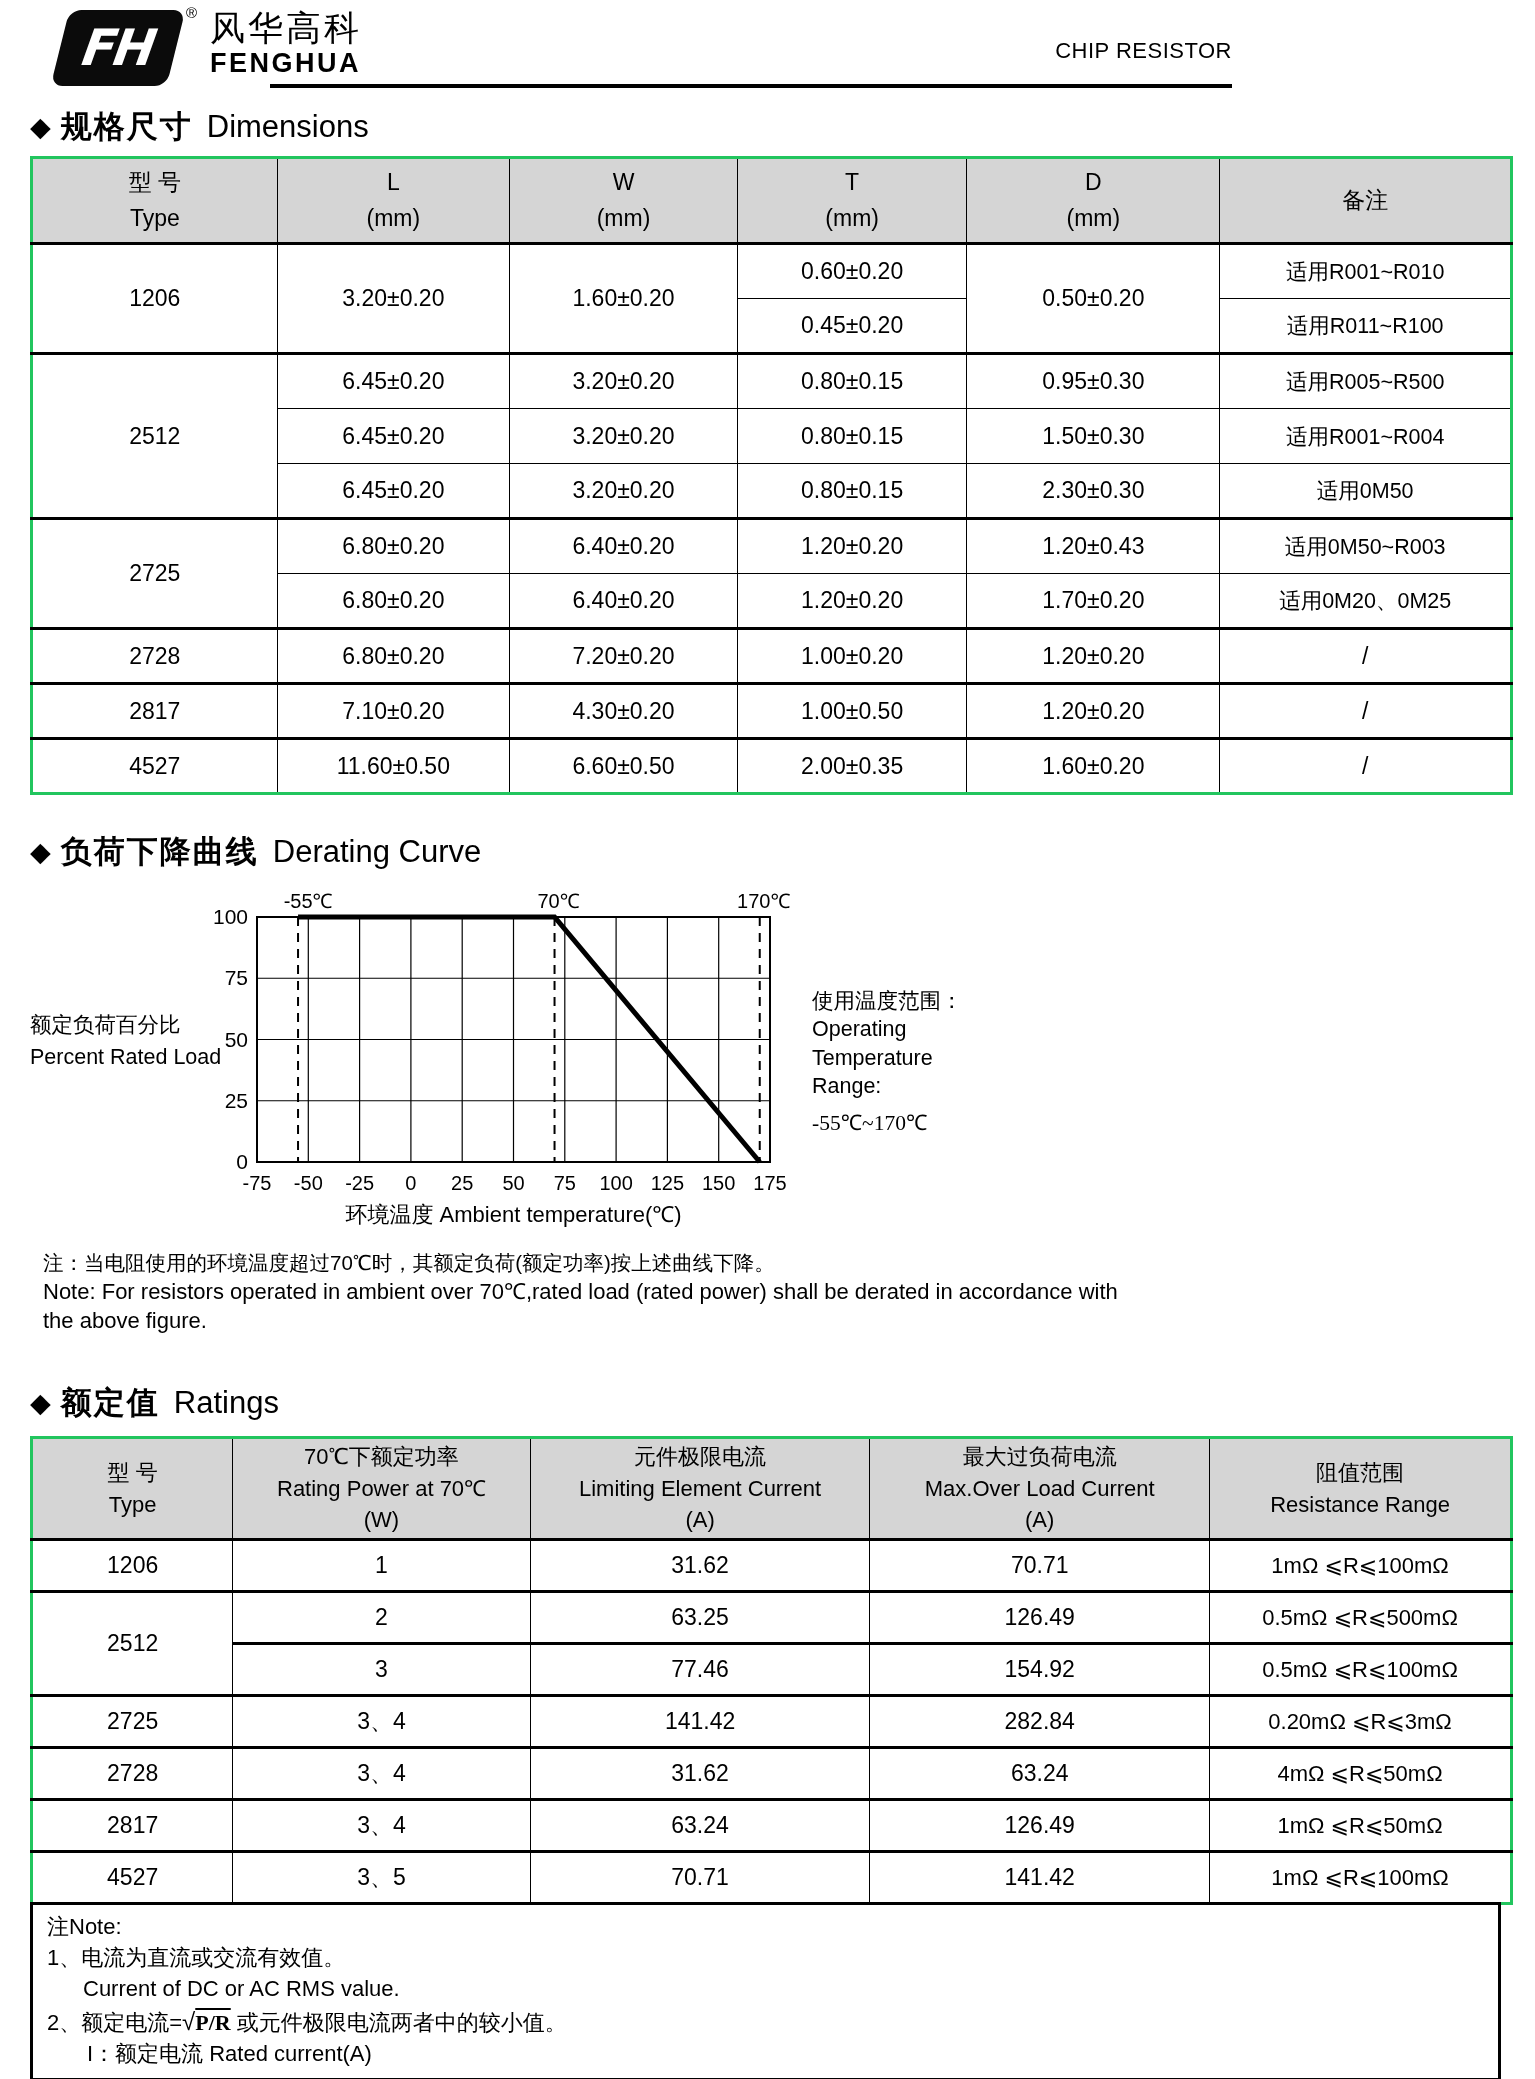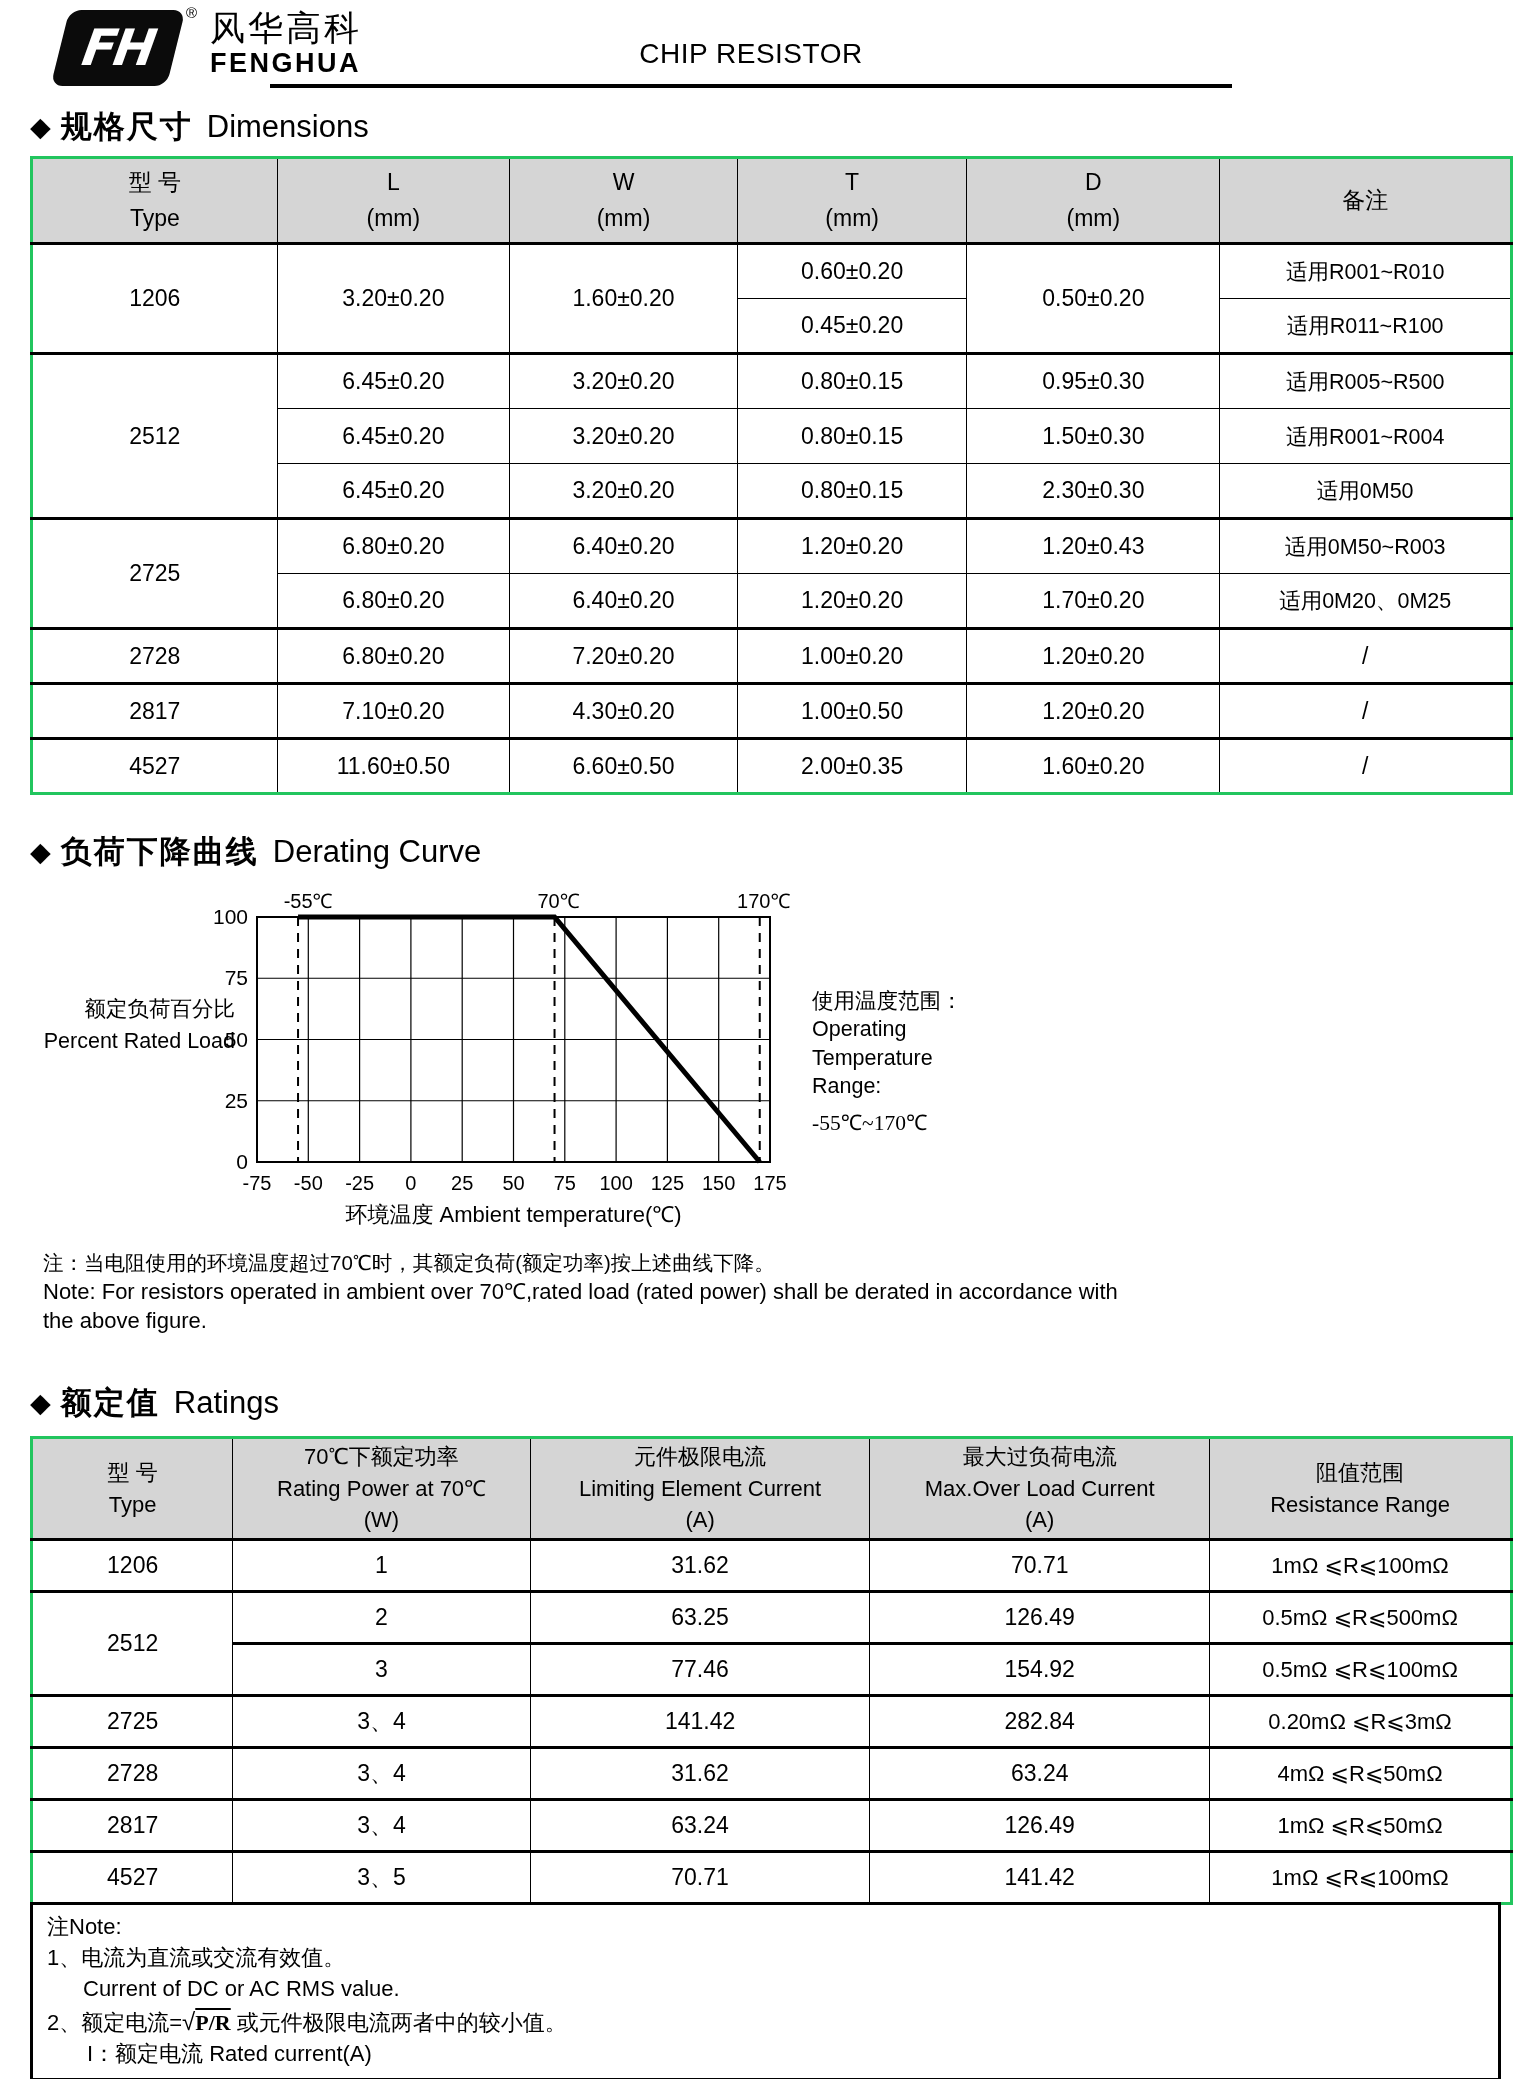--- a/index.html
+++ b/index.html
@@ -15,21 +15,21 @@
     display:flex; align-items:center; justify-content:center;
   }
   .logo-fh {
     color:#fff; font-weight:bold; font-style:italic; font-size:50px;
     font-family:"DejaVu Sans", sans-serif; transform:skewX(5deg); letter-spacing:-3px;
   }
   .logo-reg { position:absolute; left:186px; top:4px; font-size:15px; }
   .logo-text { position:absolute; left:210px; top:10px; line-height:1.05; }
   .logo-cn { font-size:35px; font-weight:400; letter-spacing:3px; }
   .logo-en { font-size:27px; font-weight:bold; letter-spacing:2.5px; margin-top:2px; }
-  .chip-title { position:absolute; left:270px; top:38px; width:962px; text-align:center; font-size:28px; letter-spacing:0.5px; }
+  .chip-title { position:absolute; left:270px; top:38px; width:962px; text-align:right; font-size:22px; letter-spacing:0.5px; }
   .header-rule { position:absolute; left:270px; top:84px; width:962px; height:4px; background:#000; }
   
   .sec-title { margin-left:30px; font-size:31px; display:flex; align-items:center; }
   .diamond { font-size:27px; margin-right:10px; }
   .t-cn { font-weight:bold; margin-right:14px; letter-spacing:2px; }
   .t-en { font-weight:normal; }
   
   table { border-collapse:collapse; table-layout:fixed; width:1483px; margin-left:30px; }
   .dimtable, .rattable { border:3px solid #22c55e; }
   .dimtable th, .dimtable td, .rattable th, .rattable td { border:1.5px solid #000; text-align:center; padding:0; }
@@ -41,21 +41,21 @@
   .rattable tbody tr { height:52px; }
   .rattable tbody td { border-top:3px solid #000; }
   .cell { font-size:23px; }
   .h1l { font-size:23px; line-height:1.55; }
   .h2l { font-size:22px; line-height:1.45; }
   .rm { text-align:left; padding-left:14px; font-size:21.5px; }
   .slash { text-align:center; font-size:23px; }
   .rr { text-align:left; padding-left:12px; font-size:22px; }
   
   .chart-wrap { position:relative; height:348px; margin-top:14px; }
-  .ylab { position:absolute; left:30px; top:106px; width:205px; text-align:right; font-size:21.5px; line-height:1.5; }
+  .ylab { position:absolute; left:30px; top:122px; width:205px; text-align:left; font-size:21.5px; line-height:1.5; }
   svg text { font-family:"Liberation Sans", sans-serif; fill:#000; }
   .chart-svg { position:absolute; left:210px; top:0; }
   .op-range { position:absolute; left:812px; top:100px; font-size:21.5px; line-height:1.32; }
   .op-range .last { margin-top:8px;font-family:Liberation Serif, serif; }
   .chart-note { margin:14px 0 0 43px; }
   .cn-note { font-size:20.5px; line-height:1.35; }
   .en-note { font-size:22px; line-height:1.35; }
   
   .notes-box { width:1451px; margin-left:30px; margin-top:-3px; border:3px solid #000; padding:8px 0 10px 14px; }
   .notes-box div { font-size:22px; line-height:1.28; }

